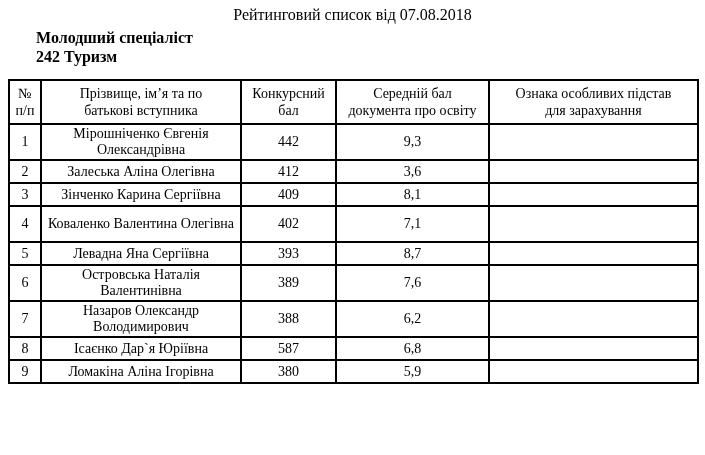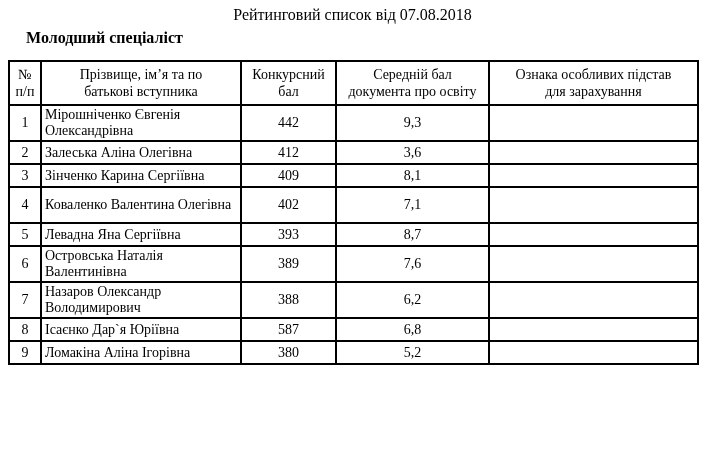--- a/index.html
+++ b/index.html
@@ -17,21 +17,21 @@
     height: 442px;
     position: relative;
   }
   .title {
     text-align: center;
     font-size: 16px;
     padding-top: 6px;
     line-height: 18px;
   }
   .program {
-    padding-left: 26px;
+    padding-left: 36px;
     margin-top: 4px;
     font-weight: bold;
     font-size: 16px;
     line-height: 19px;
   }
   table.rating {
     border-collapse: collapse;
     table-layout: fixed;
     width: 689px;
     margin: 13px 0 0 8px;
@@ -46,36 +46,37 @@
   .rating th {
     font-weight: normal;
     text-align: center;
     line-height: 17px;
     height: 40px;
   }
   .rating th span { display: block; }
   .rating tbody tr { height: 23px; }
   .rating tbody tr.tall { height: 36px; }
   .c-num, .c-score, .c-avg { text-align: center; }
-  .c-name { text-align: left; line-height: 16px; }
+  .c-name { text-align: center; line-height: 16px; }
   col.w-num    { width: 32px; }
   col.w-name   { width: 200px; }
   col.w-score  { width: 95px; }
   col.w-avg    { width: 153px; }
   col.w-special{ width: 209px; }
 </style>
 </head>
 <body>
 
 <div class="page">
 
   <div class="title">Рейтинговий список від 07.08.2018</div>
 
   <div class="program">
     <div>Молодший спеціаліст</div>
+    <div>242 Туризм</div>
   </div>
 
   <table class="rating">
     <colgroup>
       <col class="w-num">
         <col class="w-name">
         <col class="w-score">
         <col class="w-avg">
         <col class="w-special">
     </colgroup>
@@ -157,19 +158,19 @@
         <td class="c-num">8</td>
         <td class="c-name">Ісаєнко Дар`я Юріївна</td>
         <td class="c-score">587</td>
         <td class="c-avg">6,8</td>
         <td class="c-special"></td>
       </tr>
       <tr>
         <td class="c-num">9</td>
         <td class="c-name">Ломакіна Аліна Ігорівна</td>
         <td class="c-score">380</td>
-        <td class="c-avg">5,2</td>
+        <td class="c-avg">5,9</td>
         <td class="c-special"></td>
       </tr>
     </tbody>
   </table>
 
 </div>
 
 </body></html>

